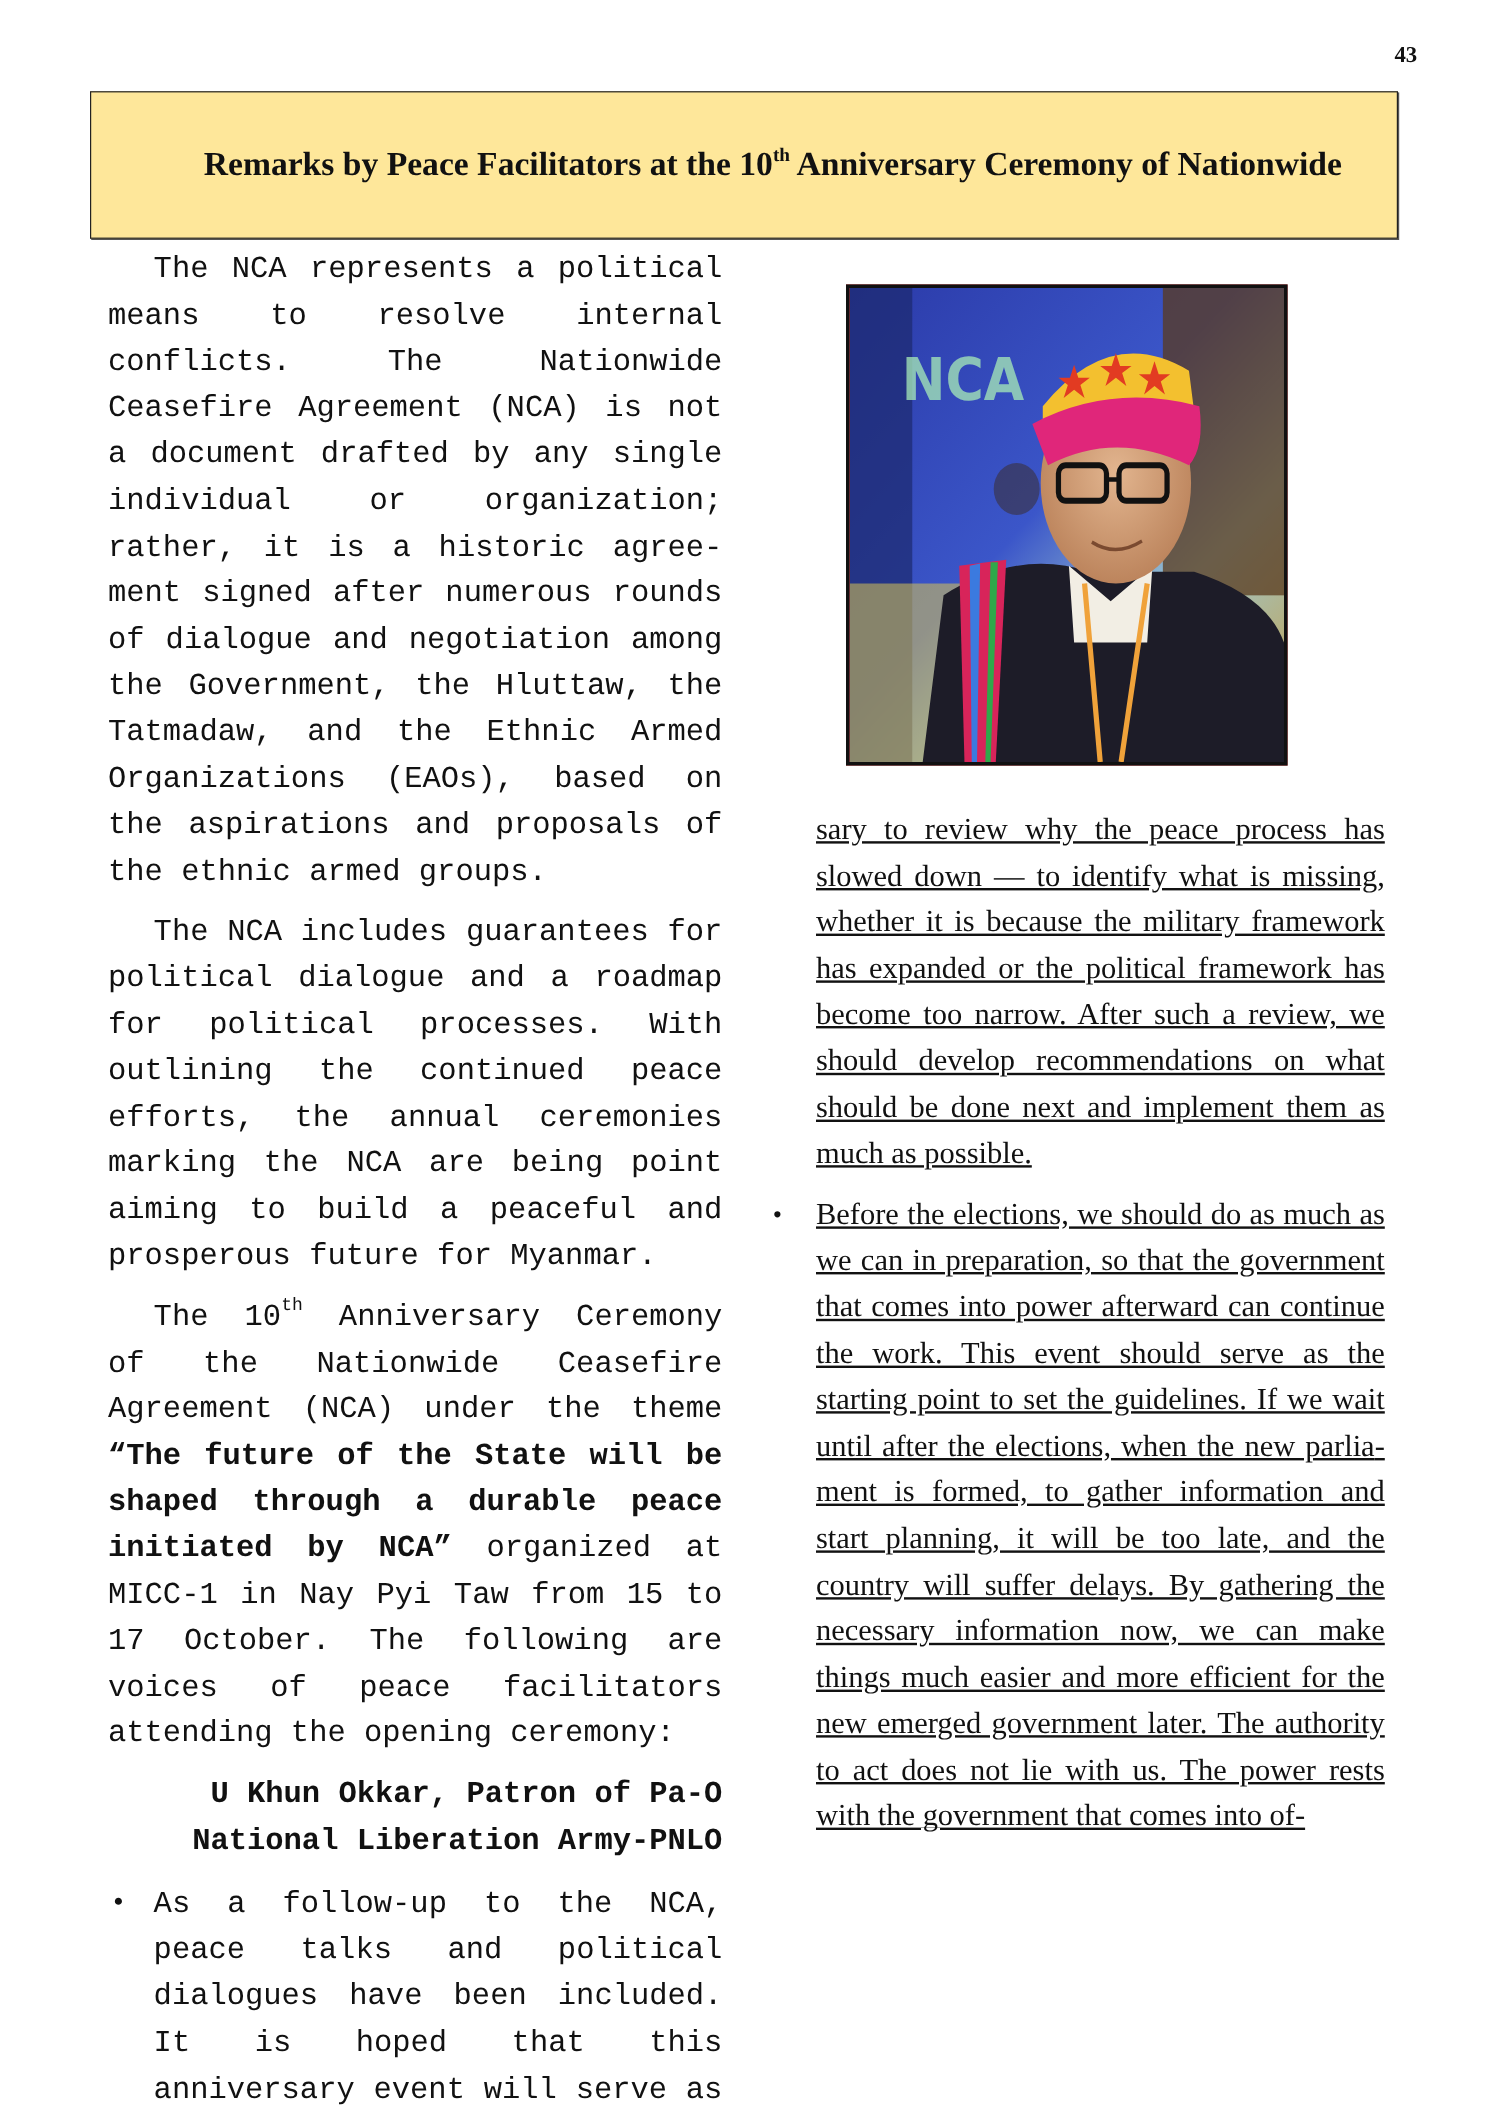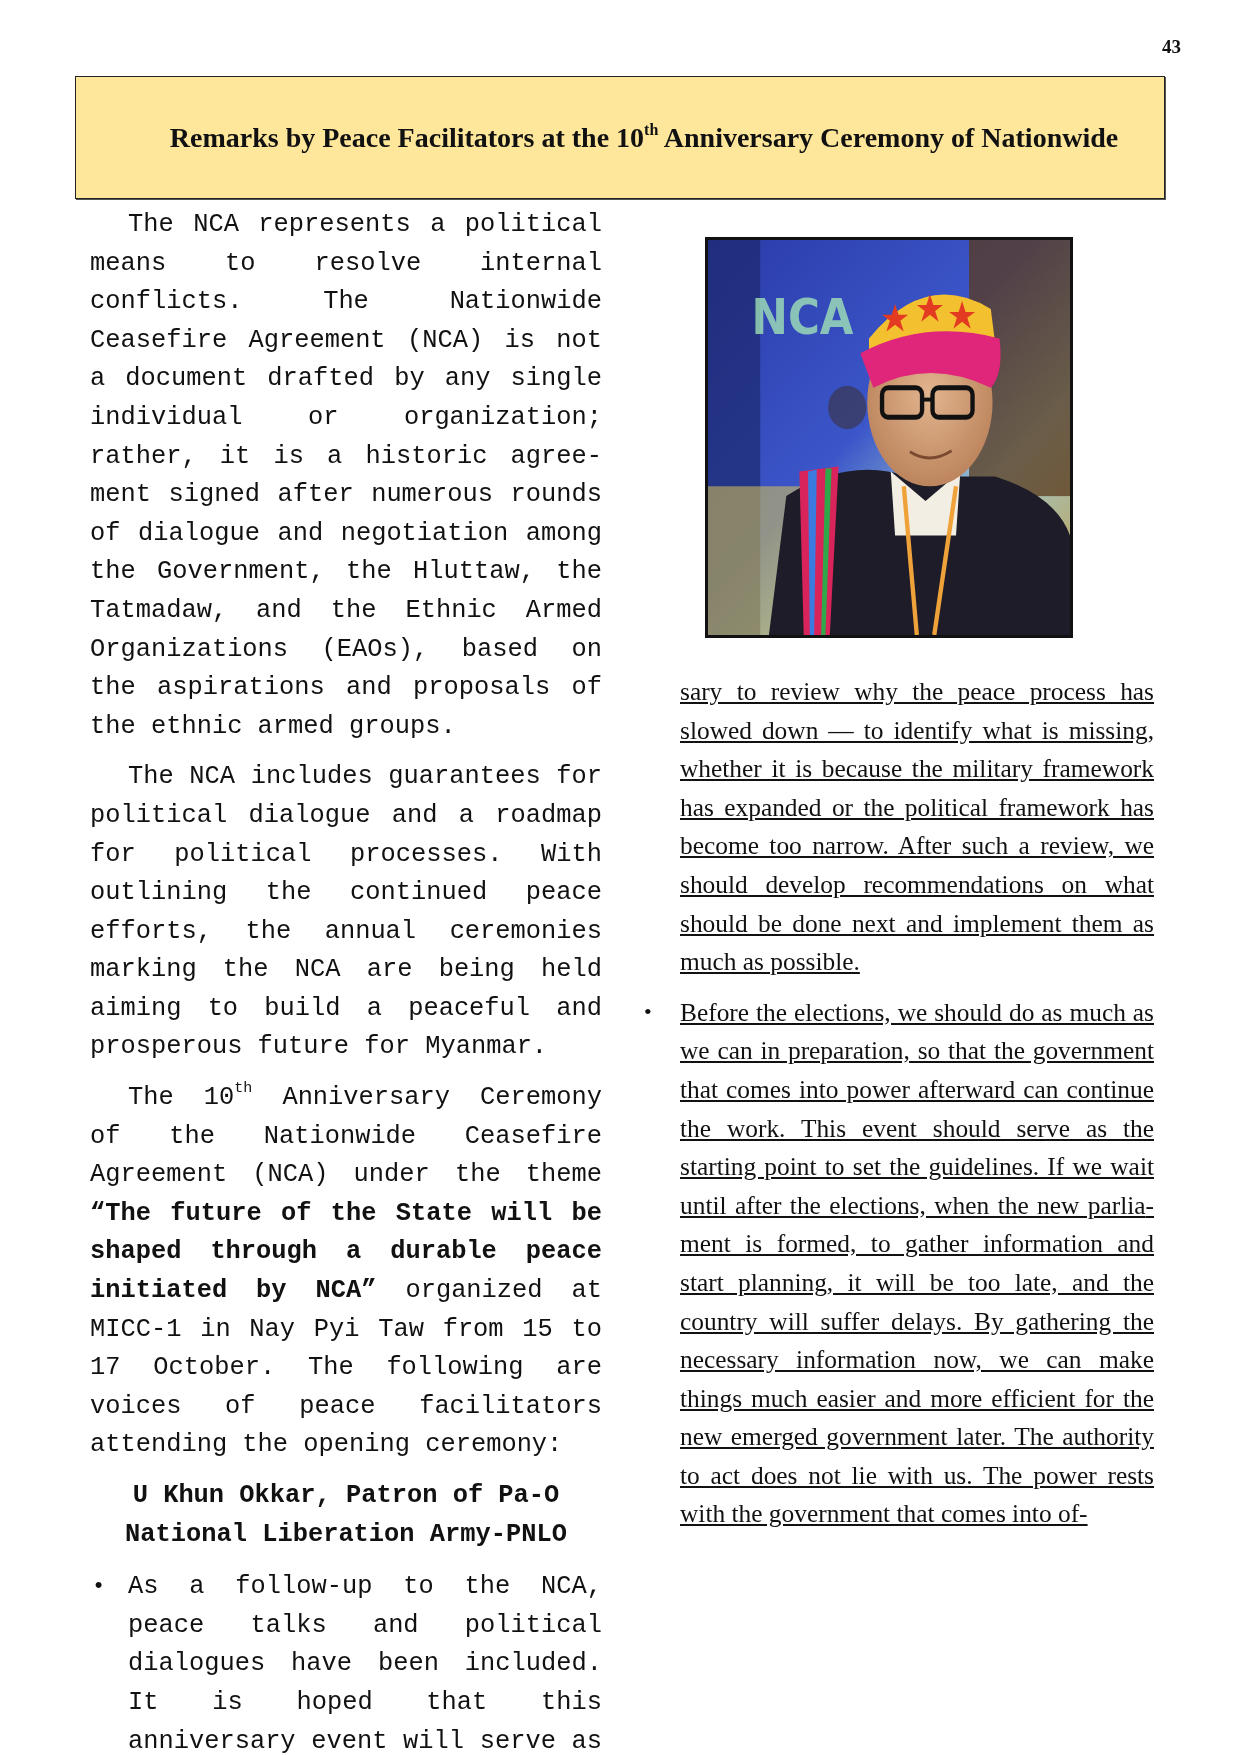--- a/index.html
+++ b/index.html
@@ -19,21 +19,21 @@
     text-align: center; font-weight: bold; font-size: 28px; line-height: 40px; padding-left: 48px;
   }
   .title-box sup { font-size: 16px; line-height: 0; vertical-align: 12px; }
   .col {
     position: absolute; font-size: 25.4px; line-height: 38.6px; text-align: justify;
   }
   .col-left { left: 90px; top: 206px; width: 512px; font-family: Liberation Mono, monospace; }
   .col-right { left: 680px; top: 672px; width: 474px; text-decoration: underline; }
   p { margin: 0 0 12px 0; }
   .indent { text-indent: 38px; }
-  .speaker { font-weight: bold; text-align: center; margin-bottom: 14px; }
+  .speaker { font-weight: bold; text-align: right; margin-bottom: 14px; }
   .bullet { position: relative; padding-left: 38px; margin: 0 0 12px 0; }
   .bullet .dot {
     position: absolute; left: 2px; top: 0; font-size: 22px;
   }
   .bullet-left { margin-left: 0; }
   .bullet-right { margin-left: -38px; padding-left: 38px; }
   sup.th { font-size: 15px; line-height: 0; vertical-align: 12px; }
   b.theme { font-weight: bold; }
   .photo-frame {
     position: absolute; left: 681px; top: 237px; width: 368px; height: 401px;
@@ -47,21 +47,21 @@
 <body>
 
 <div class="page-number">43</div>
 
 <div class="title-box">
   <div><span>Remarks by Peace Facilitators at the 10</span><sup>th</sup><span> Anniversary Ceremony of  Nationwide</span></div>
 </div>
 
 <div class="col col-left">
   <p class="indent">The NCA represents a political means to resolve internal conflicts. The Nationwide Ceasefire Agreement (NCA) is not a docu­ment drafted by any single individual or organization; rather, it is a historic agree­ment signed after numerous rounds of dia­logue and negotiation among the Govern­ment, the Hluttaw, the Tatmadaw, and the Ethnic Armed Organizations (EAOs), based on the aspirations and proposals of the ethnic armed groups.</p>
-  <p class="indent">The NCA includes guarantees for politi­cal dialogue and a roadmap for political processes. With outlining the continued peace efforts, the annual ceremonies mark­ing the NCA are being held aiming to build a peaceful and prosperous future for Myan­mar.</p>
+  <p class="indent">The NCA includes guarantees for politi­cal dialogue and a roadmap for political processes. With outlining the continued peace efforts, the annual ceremonies mark­ing the NCA are being point aiming to build a peaceful and prosperous future for Myan­mar.</p>
   <p class="indent"><span>The 10</span><sup class="th">th</sup><span> Anniversary Ceremony of the Nationwide Ceasefire Agreement (NCA) under the theme </span><b class="theme">“The future of the State will be shaped through a durable peace initiated by NCA”</b><span> organized at MICC-1 in Nay Pyi Taw from 15 to 17 October. The following are voices of peace facilitators attending the opening ceremony:</span></p>
   <p class="speaker">U Khun Okkar, Patron of Pa-O National Liberation Army-PNLO</p>
   <div class="bullet bullet-left">
     <span class="dot">•</span>
     <span>As a follow-up to the NCA, peace talks and political dialogues have been in­cluded. It is hoped that this anniversary event will serve as an opportunity to re­vive the long-fading culture of political dialogue in our country. Essentially, this ceremony can also be regarded as a 10-year peace process review. It is neces­</span>
   </div>
 </div>
 
 <div class="photo-frame">
   <svg viewBox="0 0 416 401" preserveAspectRatio="none">

